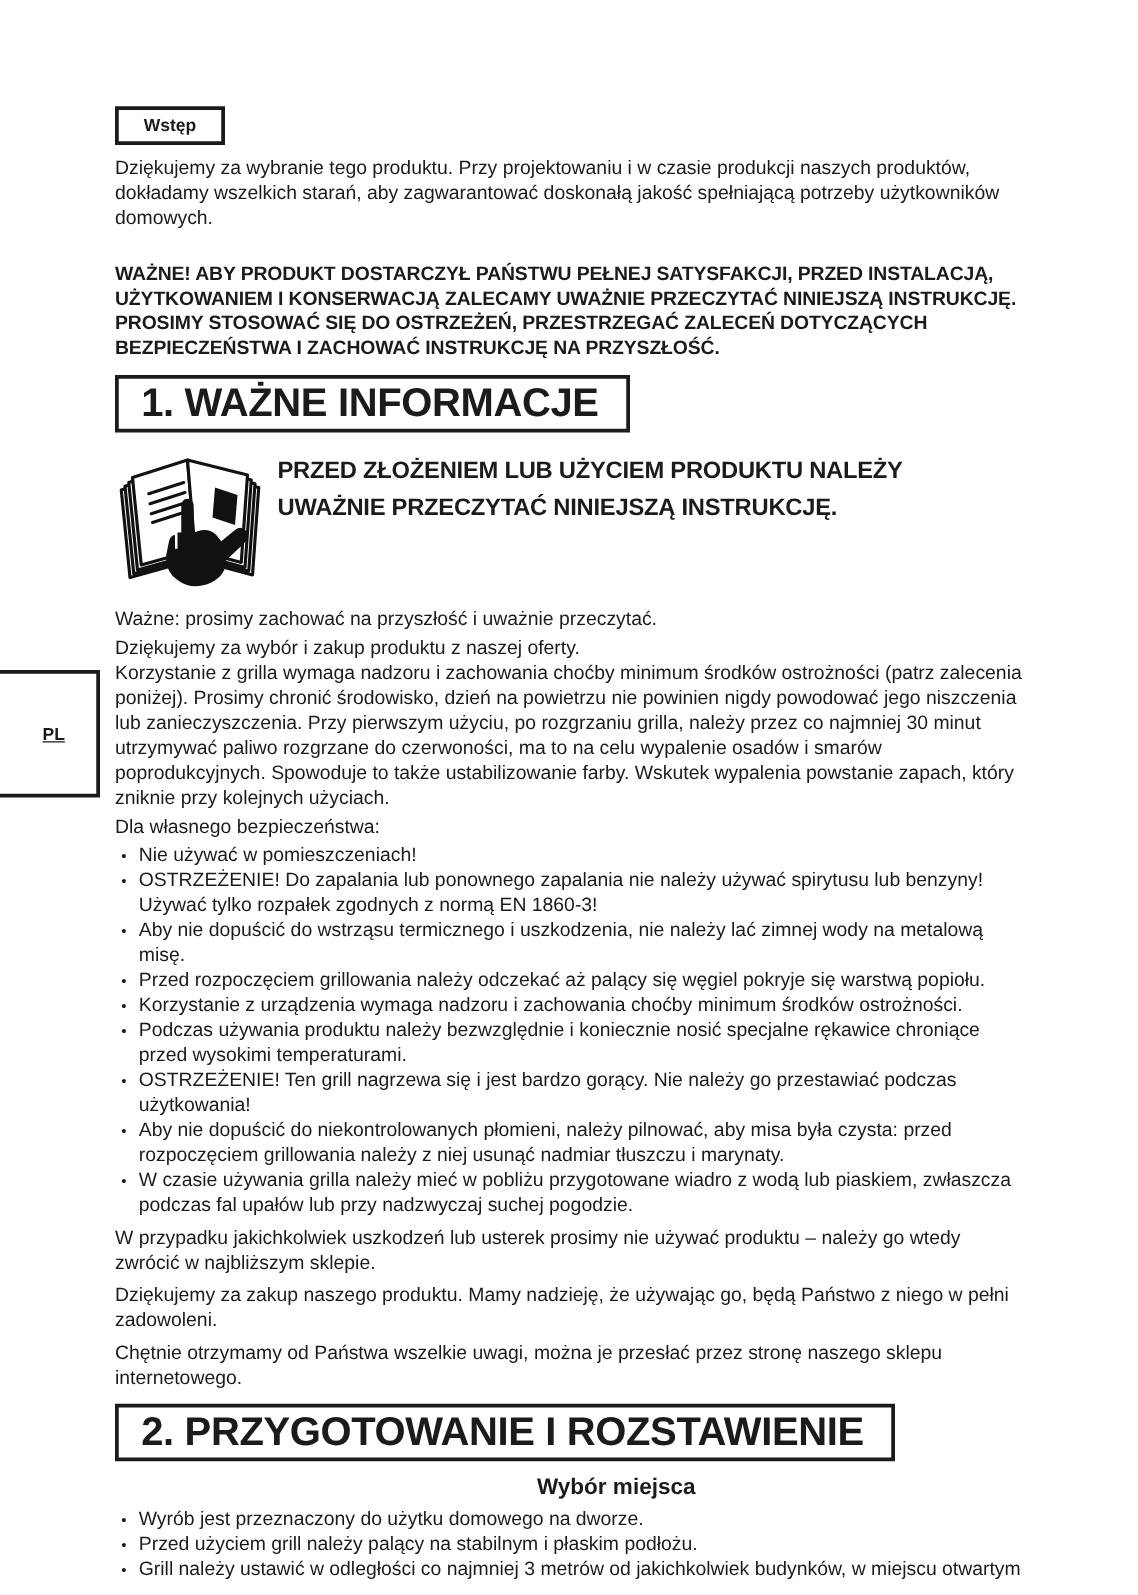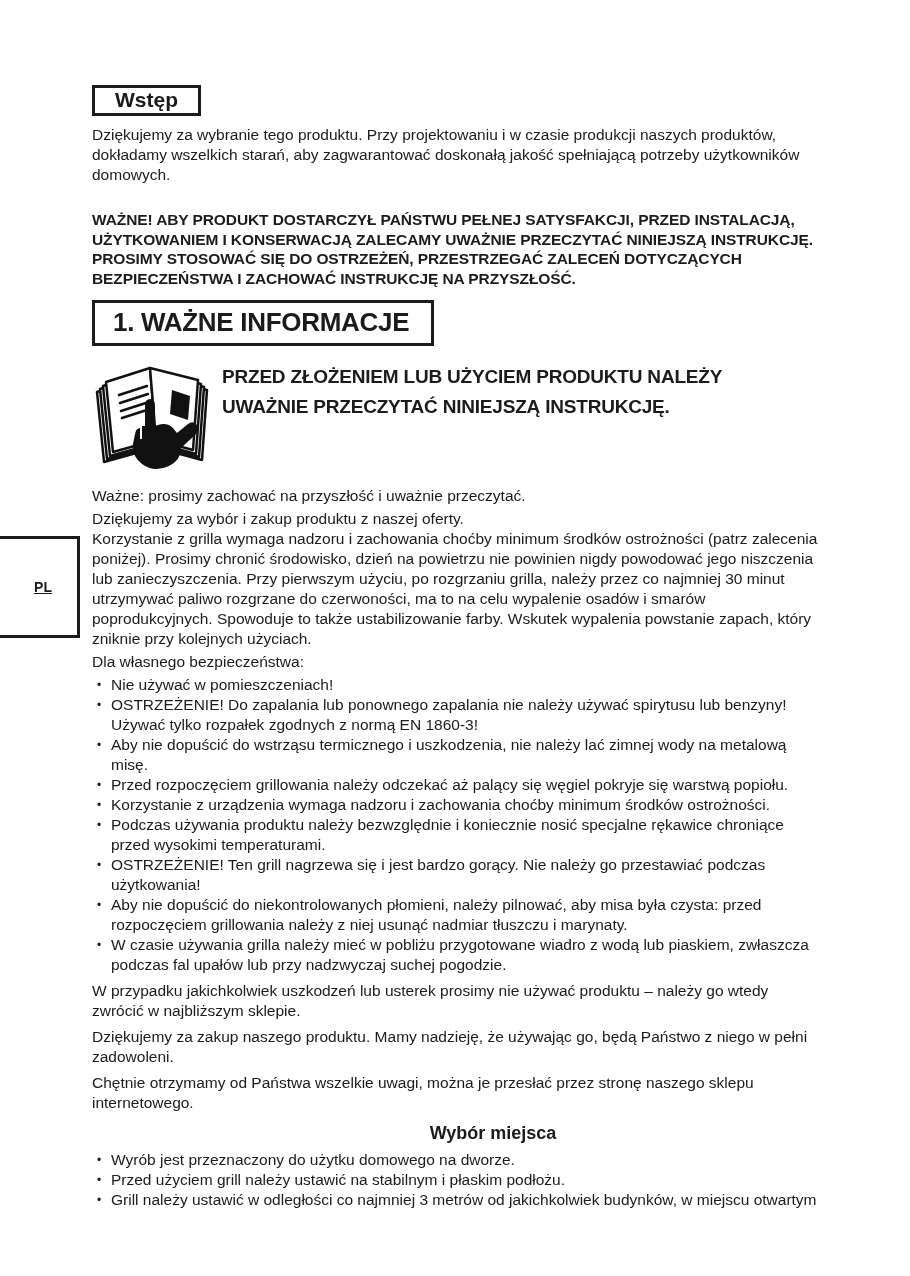--- a/index.html
+++ b/index.html
@@ -18,26 +18,26 @@
     left: 92px; top: 85px;
     width: 730px;
   }
   .box-heading {
     display: inline-block;
     border: 3px solid #1b1b1b;
     font-weight: 700;
   }
   .wstep-box {
     padding: 2px 20px 3px 20px;
-    font-size: 21px;
+    font-size: 14px;
     line-height: 20px;
   }
   .section-box {
     padding: 3px 22px 5px 18px;
-    font-size: 26px;
+    font-size: 32px;
     line-height: 32px;
     letter-spacing: -0.3px;
   }
   .para { margin: 0; }
   .intro-para { margin-top: 9px; }
   .warning-para {
     margin-top: 25px;
     font-weight: 700;
     line-height: 19.5px;
     letter-spacing: -0.1px;
@@ -196,31 +196,34 @@
     <li>
         <span class="marker">•</span>
         <span class="bullet-text">W czasie używania grilla należy mieć w pobliżu przygotowane wiadro z wodą lub piaskiem, zwłaszcza podczas fal upałów lub przy nadzwyczaj suchej pogodzie.</span>
       </li>
   </ul>
 
   <p class="para closing-para">W przypadku jakichkolwiek uszkodzeń lub usterek prosimy nie używać produktu – należy go wtedy zwrócić w najbliższym sklepie.</p>
   <p class="para closing-para">Dziękujemy za zakup naszego produktu. Mamy nadzieję, że używając go, będą Państwo z niego w pełni zadowoleni.</p>
   <p class="para closing-para">Chętnie otrzymamy od Państwa wszelkie uwagi, można je przesłać przez stronę naszego sklepu internetowego.</p>
 
+  <div class="sec2-box-wrap">
+    <span class="box-heading section-box">2. PRZYGOTOWANIE I ROZSTAWIENIE</span>
+  </div>
 
   <p class="para subheading">Wybór miejsca</p>
 
   <ul class="bullets placement">
     <li>
         <span class="marker">•</span>
         <span class="bullet-text">Wyrób jest przeznaczony do użytku domowego na dworze.</span>
       </li>
     <li>
         <span class="marker">•</span>
-        <span class="bullet-text">Przed użyciem grill należy ustawić na stabilnym i płaskim podłożu.</span>
+        <span class="bullet-text">Przed użyciem grill należy palący na stabilnym i płaskim podłożu.</span>
       </li>
     <li>
         <span class="marker">•</span>
         <span class="bullet-text">Grill należy ustawić w odległości co najmniej 3 metrów od jakichkolwiek budynków, w miejscu otwartym</span>
       </li>
   </ul>
 
 </div>
 
 </body></html>

